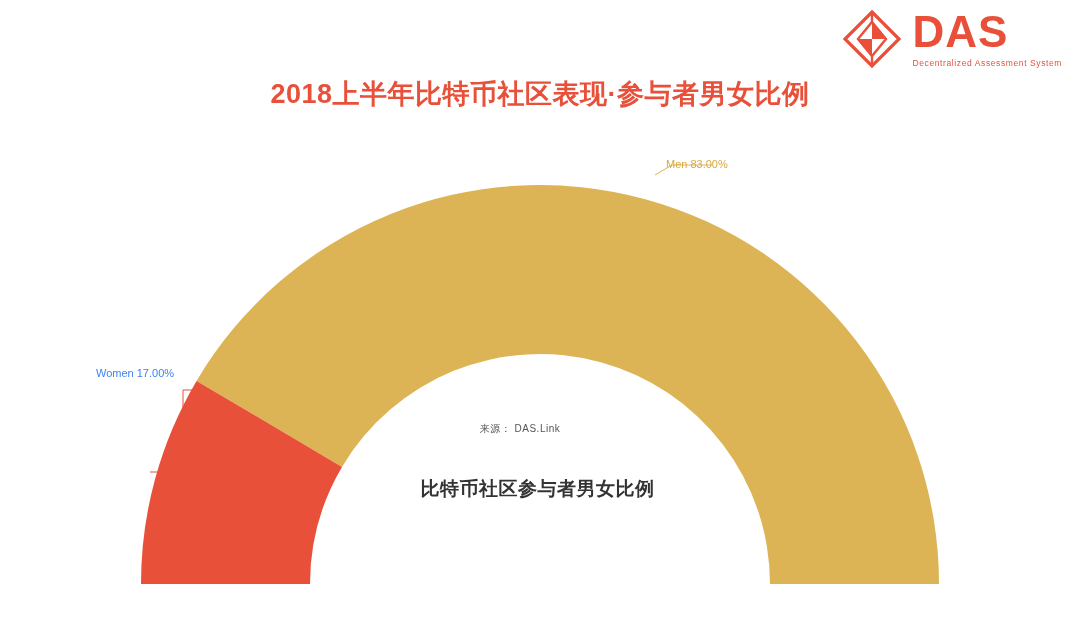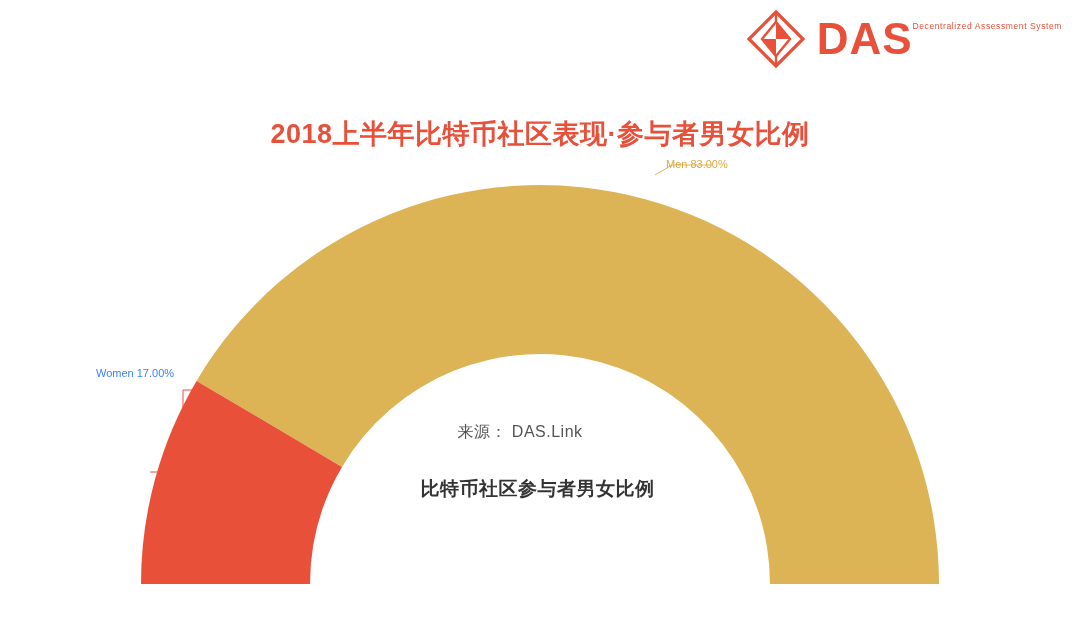--- a/index.html
+++ b/index.html
@@ -24,20 +24,21 @@
     align-items: center;
     gap: 10px;
   }
   #logo .mark {
     width: 62px;
     height: 62px;
     position: relative;
   }
   #logo .wordmark {
     display: flex;
+    flex-direction: column;
     align-items: flex-start;
     line-height: 1;
   }
   #logo .das {
     font-size: 44px;
     font-weight: bold;
     color: #e8503a;
     letter-spacing: 1px;
   }
   #logo .tagline {
@@ -51,21 +52,20 @@
   #chart-title {
     position: absolute;
     top: 76px;
     left: 0;
     width: 1080px;
     text-align: center;
     font-size: 27px;
     font-weight: bold;
     color: #e8503a;
     letter-spacing: 0.5px;
-    margin-top: 40px;
   }
 
   
   #chart-area {
     position: absolute;
     left: 0;
     top: 140px;
     width: 1080px;
     height: 470px;
   }
@@ -75,21 +75,21 @@
     top: 0;
   }
 
   
   #source-label {
     position: absolute;
     left: 0;
     top: 282px;
     width: 1040px;
     text-align: center;
-    font-size: 16px;
+    font-size: 10px;
     color: #555555;
     letter-spacing: 0.5px;
   }
   #center-caption {
     position: absolute;
     left: 0;
     top: 336px;
     width: 1075px;
     text-align: center;
     font-size: 19px;

